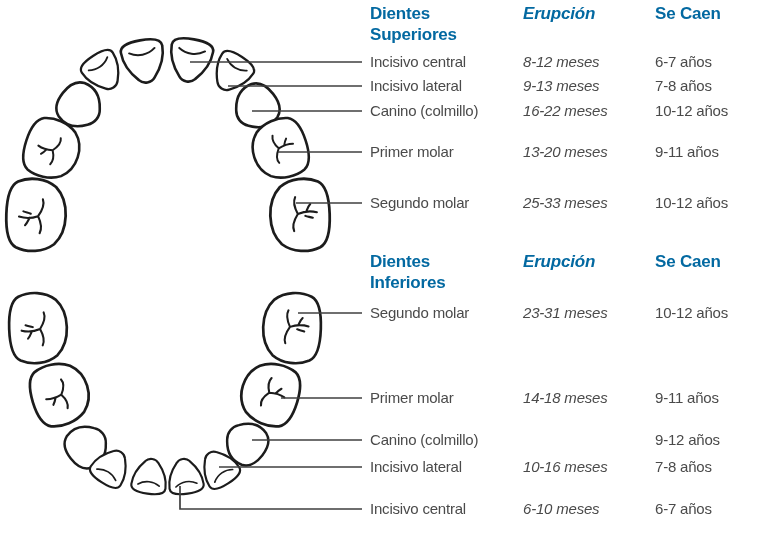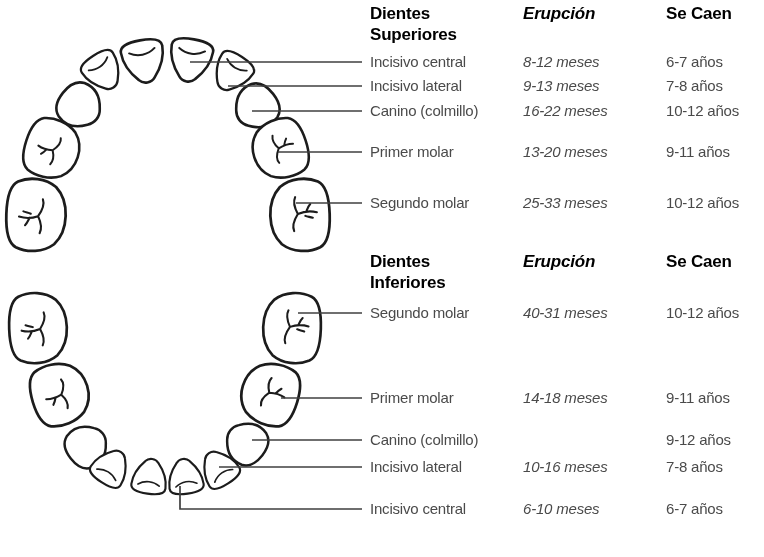--- a/index.html
+++ b/index.html
@@ -18,28 +18,28 @@
     line-height: 18px;
     color: #4a4a4a;
     letter-spacing: -0.2px;
     white-space: nowrap;
   }
   .hdr {
     position: absolute;
     font-size: 17px;
     line-height: 21px;
     font-weight: bold;
-    color: #000000;
+    color: #0369a1;
     letter-spacing: -0.2px;
     white-space: nowrap;
   }
   .hdr span { display: block; }
   .c1 { left: 370px; }
   .c2 { left: 523px; font-style: italic; }
-  .c3 { left: 655px; margin-left: 11px; }
+  .c3 { left: 655px; }
   
   .u-r0 { top: 53px; }
   .u-r1 { top: 77px; }
   .u-r2 { top: 102px; }
   .u-r3 { top: 143px; }
   .u-r4 { top: 194px; }
   
   .l-r0 { top: 304px; }
   .l-r1 { top: 389px; }
   .l-r2 { top: 431px; }
@@ -143,21 +143,21 @@
   <div class="cell c3 u-r4">10-12 años</div>
 
   <div class="hdr c1 l-hdr">
     <span>Dientes</span>
     <span>Inferiores</span>
   </div>
   <div class="hdr c2 l-hdr">Erupción</div>
   <div class="hdr c3 l-hdr">Se Caen</div>
 
   <div class="cell c1 l-r0">Segundo molar</div>
-  <div class="cell c2 l-r0">40-31 meses</div>
+  <div class="cell c2 l-r0">23-31 meses</div>
   <div class="cell c3 l-r0">10-12 años</div>
 
   <div class="cell c1 l-r1">Primer molar</div>
   <div class="cell c2 l-r1">14-18 meses</div>
   <div class="cell c3 l-r1">9-11 años</div>
 
   <div class="cell c1 l-r2">Canino (colmillo)</div>
   <div class="cell c3 l-r2">9-12 años</div>
 
   <div class="cell c1 l-r3">Incisivo lateral</div>

